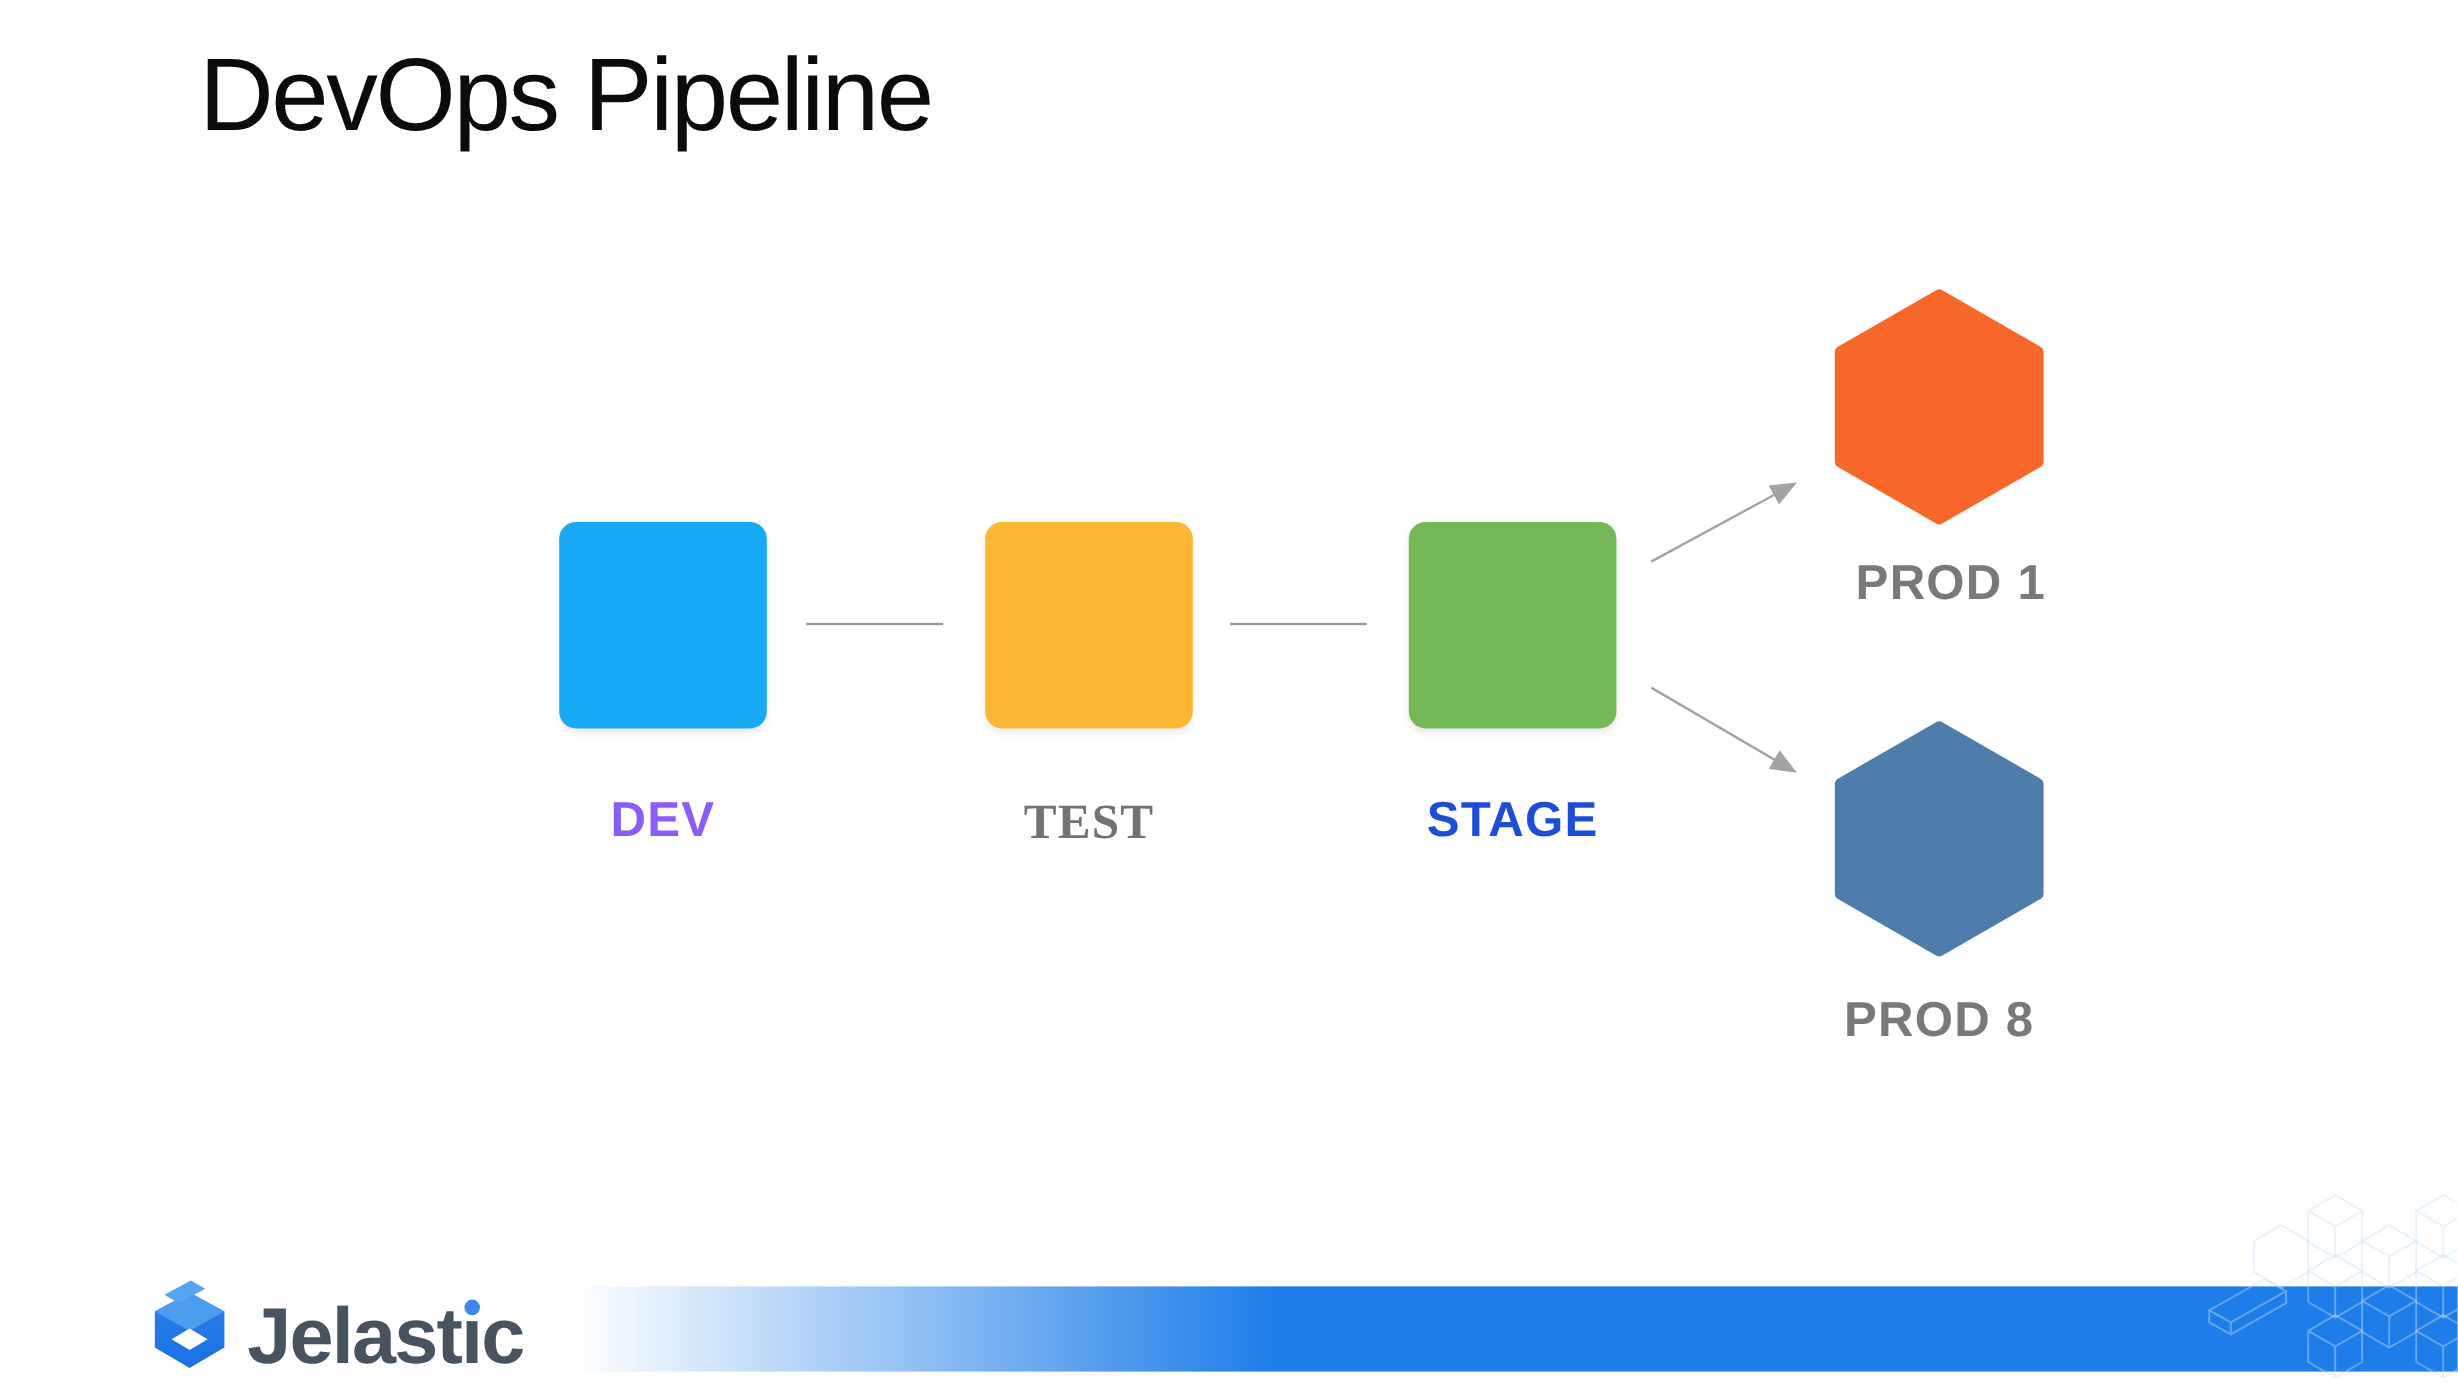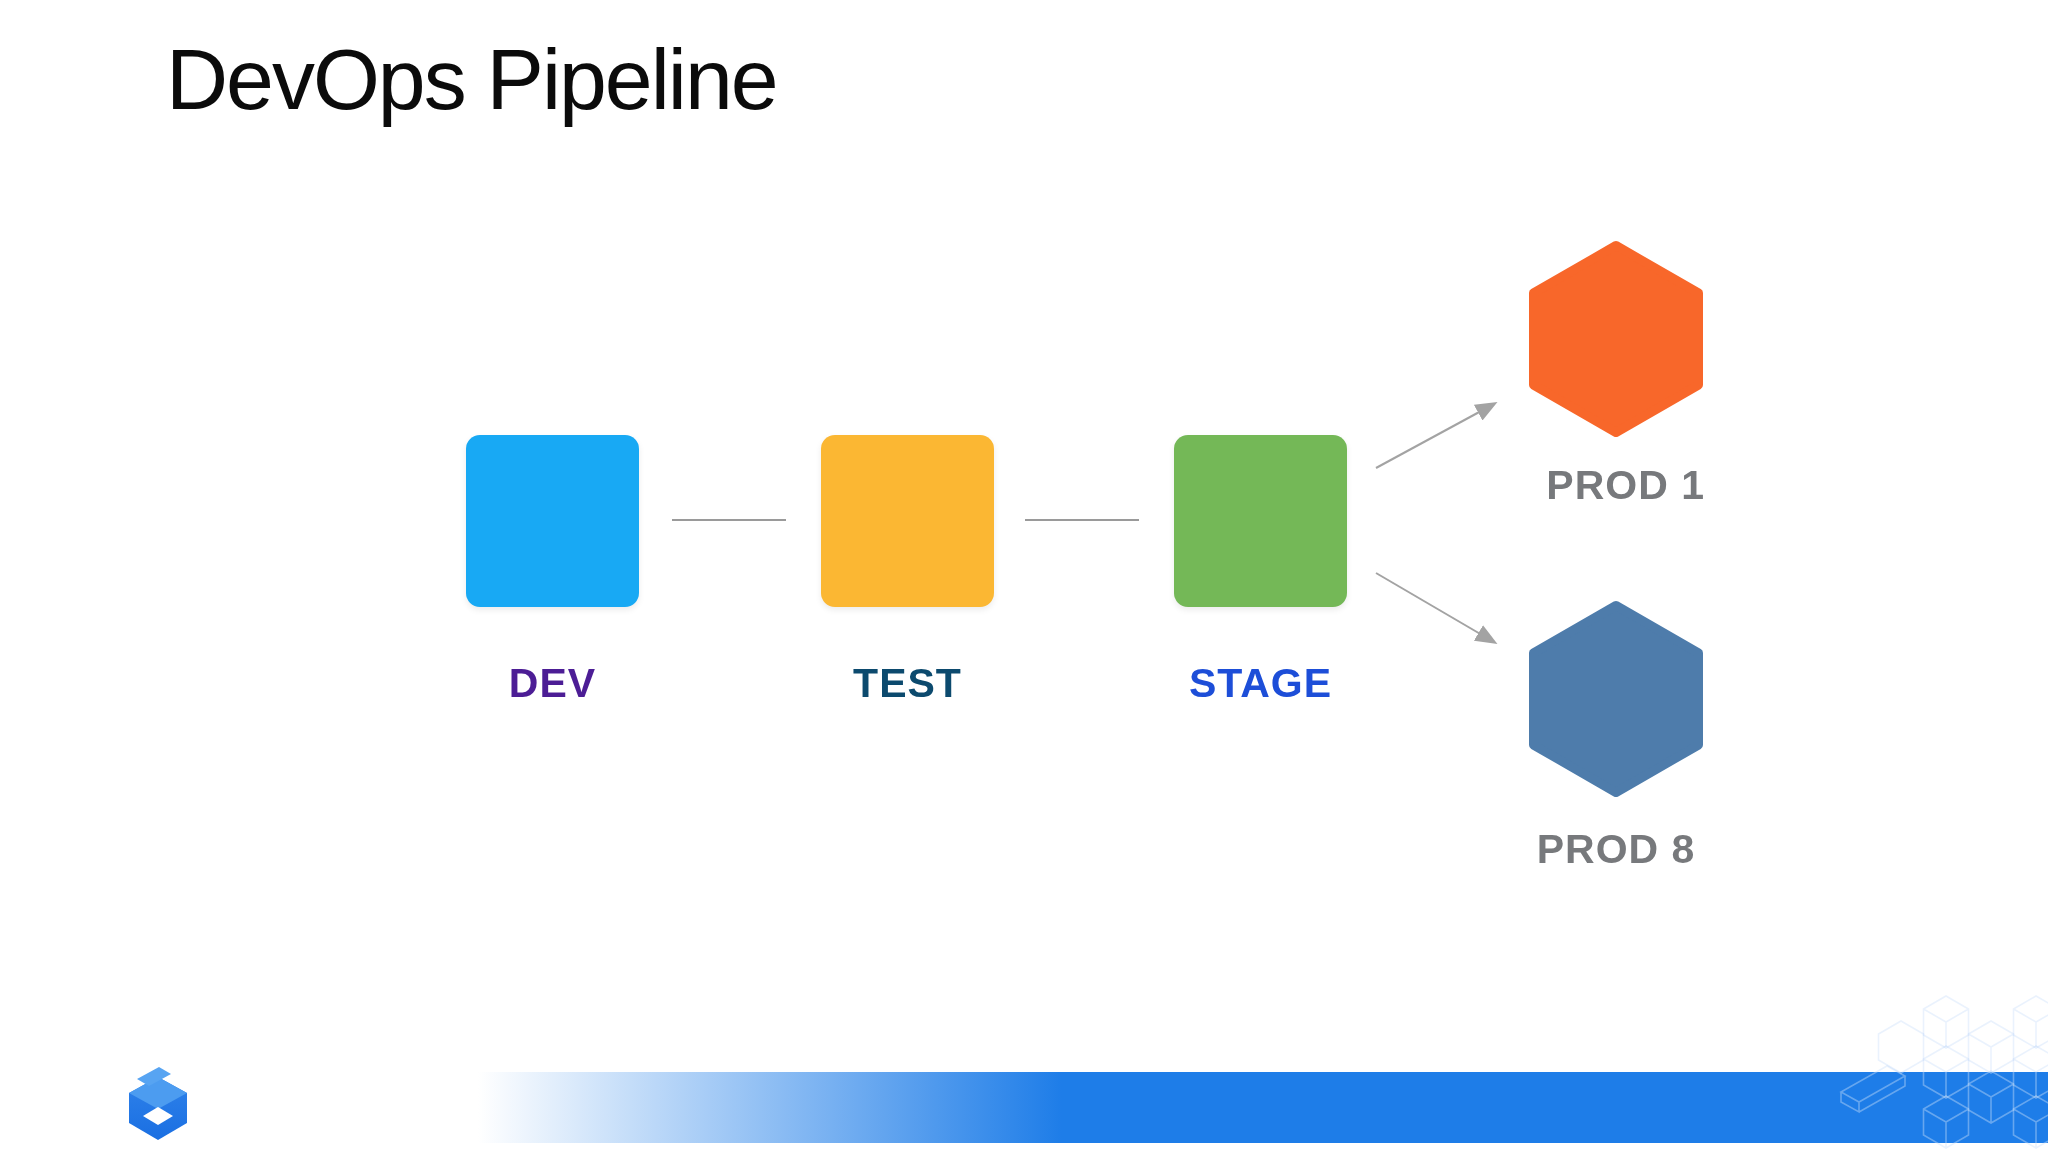--- a/index.html
+++ b/index.html
@@ -86,22 +86,22 @@
     <line x1="10" y1="181" x2="128" y2="250" stroke="#a3a3a3" stroke-width="2" marker-end="url(#arrowhead)"></line>
   </svg>
 
   <svg class="hex hex-prod1" viewBox="0 0 178 198">
     <polygon points="89,5.5 171.5,53 171.5,145 89,192.5 6.5,145 6.5,53" stroke-width="9" stroke-linejoin="round" style="fill: rgb(248, 103, 42); stroke: rgb(248, 103, 42);"></polygon>
   </svg>
   <svg class="hex hex-prod2" viewBox="0 0 178 198">
     <polygon points="89,5.5 171.5,53 171.5,145 89,192.5 6.5,145 6.5,53" stroke-width="9" stroke-linejoin="round" style="fill: rgb(78, 124, 171); stroke: rgb(78, 124, 171);"></polygon>
   </svg>
 
-  <div class="node-label lbl-dev" style="color: #4c1d95; text-align: center;">DEV</div>
-  <div class="node-label lbl-test" style="color: #0c4a6e;">TEST</div>
+  <div class="node-label lbl-dev" style="color: #8b5cf6; text-align: center;">DEV</div>
+  <div class="node-label lbl-test" style="color: #737373; font-family: Liberation Serif, serif;">TEST</div>
   <div class="node-label lbl-stage" style="color: #1d4ed8;">STAGE</div>
   <div class="node-label lbl-prod1" style="color: rgb(119, 121, 124);">PROD 1</div>
   <div class="node-label lbl-prod2" style="color: rgb(119, 121, 124);">PROD 8</div>
 
   <div class="footer-bar"></div>
 
   <svg class="corner-pattern" width="300" height="160" viewBox="0 0 300 160">
     <defs>
       <g id="cluster" fill="none">
         <path transform="translate(150,30)" d="M0,-26 L22.5,-13 L22.5,13 L0,26 L-22.5,13 L-22.5,-13 Z M0,0 L22.5,-13 M0,0 L-22.5,-13 M0,0 L0,26"></path>
@@ -137,15 +137,18 @@
         <linearGradient id="bodyGrad" x1="0" y1="0" x2="0" y2="1">
           <stop offset="0" stop-color="#2f82ea"></stop>
           <stop offset="1" stop-color="#1a6fe2"></stop>
         </linearGradient>
       </defs>
       <polygon points="33,12 62,28 62,58 33,75 4,58 4,28" fill="url(#bodyGrad)"></polygon>
       <polygon points="4,28 33,12 62,28 33,44" fill="#4c9cf0"></polygon>
       <polygon points="12,14 34,2 46,9 24,21" fill="#57a4f2"></polygon>
       <polygon points="33,42 48,51 33,60 18,51" fill="#ffffff"></polygon>
     </svg>
+    <div class="brand-text" style="color: rgb(73, 82, 95);">
+      <span>Jelast</span><span class="brand-i"><span>ı</span><span class="brand-i-dot" style="background: rgb(62, 134, 236);"></span></span><span>c</span>
+    </div>
   </div>
 
 </div>
 
 </body></html>

